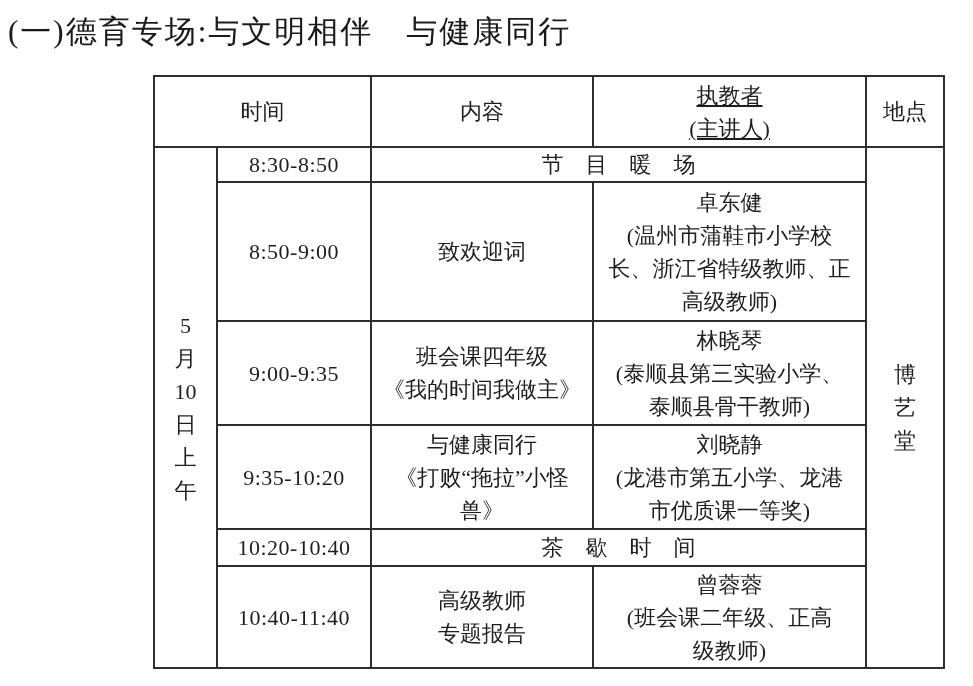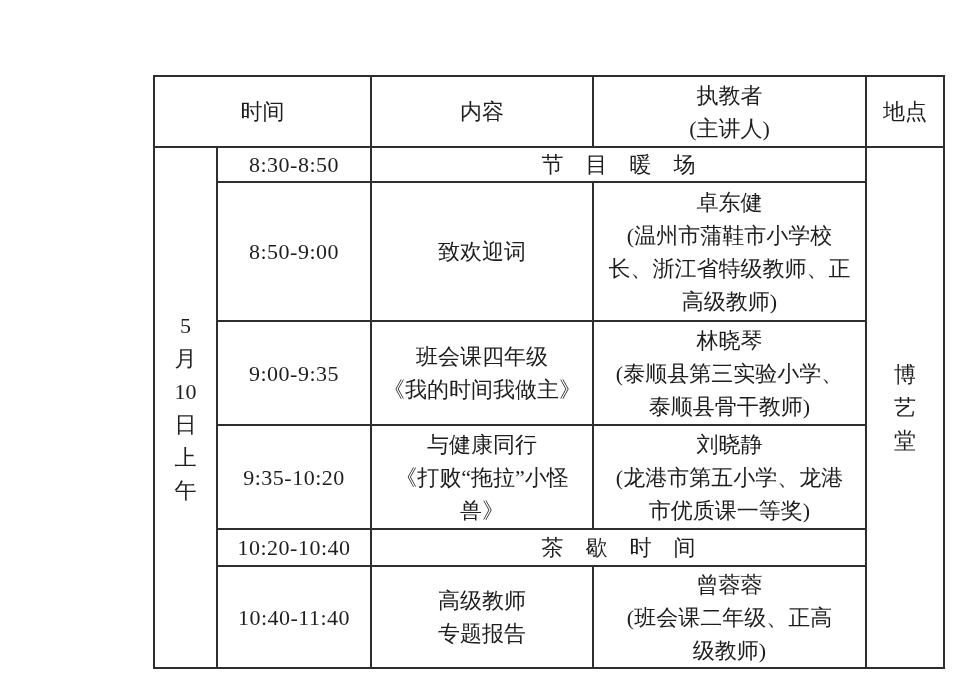--- a/index.html
+++ b/index.html
@@ -53,31 +53,32 @@
     color: #1e1e1e;
   }
   .schedule tr.header-row { height: 71px; }
   .schedule tr.r1 { height: 33px;  }
   .schedule tr.r2 { height: 139px; }
   .schedule tr.r3 { height: 104px; }
   .schedule tr.r4 { height: 104px; }
   .schedule tr.r5 { height: 37px;  }
   .schedule tr.r6 { height: 102px; }
   .multiline { white-space: pre-line; line-height: 34px; }
-  .header-row .multiline { line-height: 33px; }
+  .header-row .multiline { line-height: 33px; text-decoration: underline; }
   .vert { white-space: pre-line; }
   .date-cell { line-height: 38px; font-size: 22px; }
   .location-cell { line-height: 68px; font-size: 22px; }
   .time-cell { letter-spacing: 0.5px; border-radius: 8px; }
 </style>
 </head>
 <body>
 
 <div class="page">
 
+  <h1 class="title">(一)德育专场:与文明相伴　与健康同行</h1>
 
   <table class="schedule">
     <colgroup>
       <col class="c-date">
       <col class="c-time">
       <col class="c-content">
       <col class="c-instructor">
       <col class="c-location">
     </colgroup>
     <thead>

